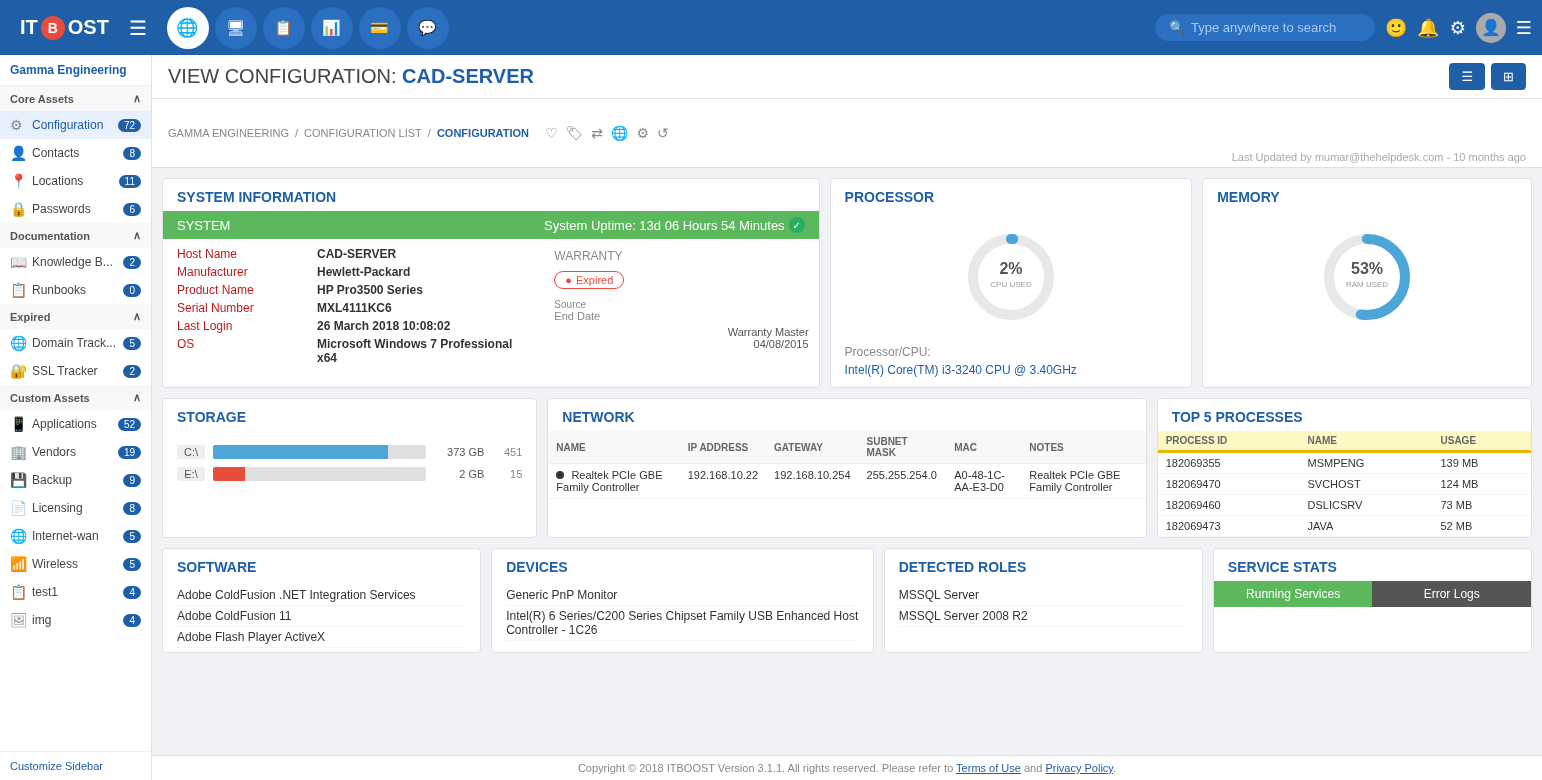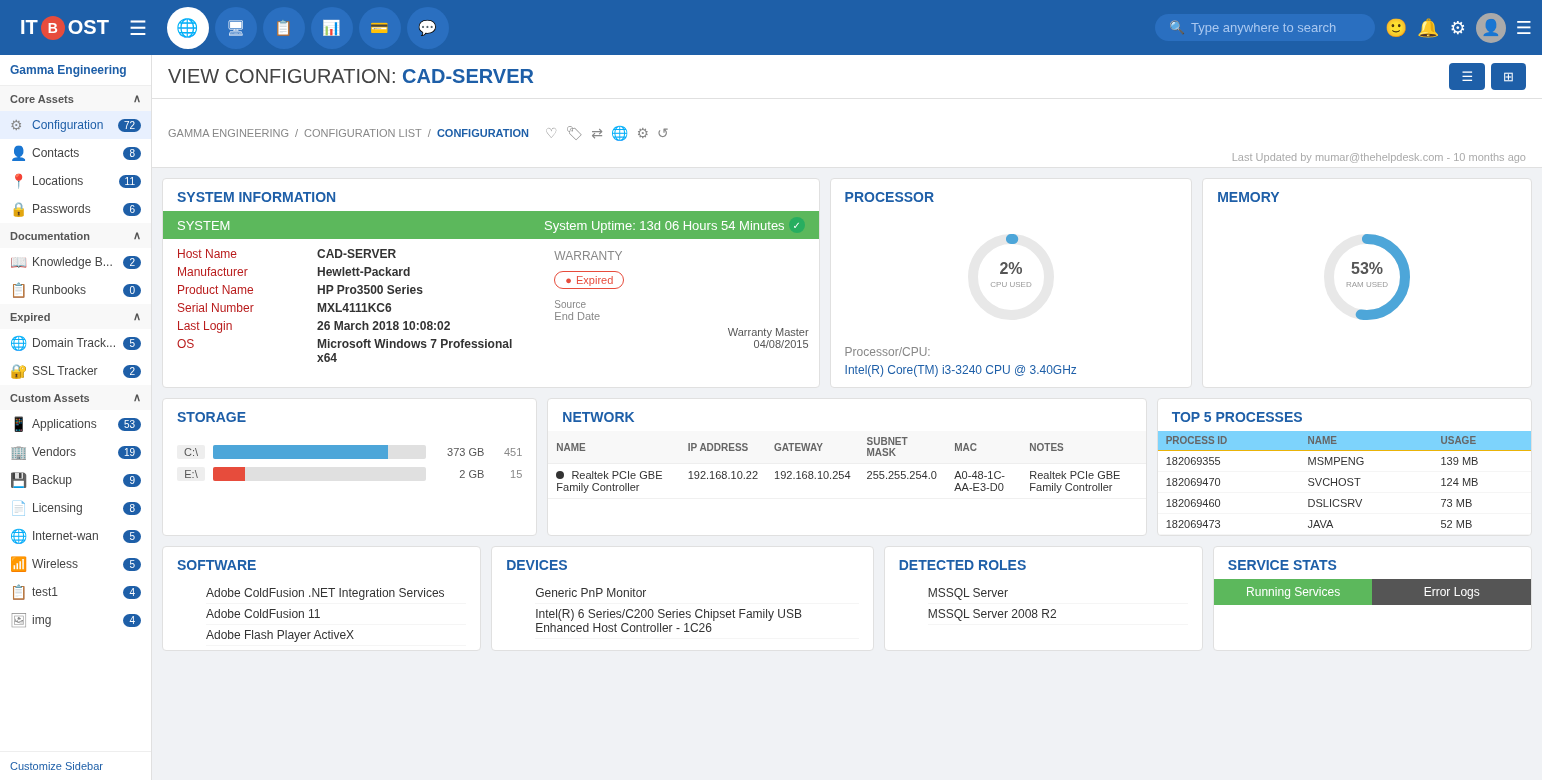--- a/index.html
+++ b/index.html
@@ -90,27 +90,27 @@
 
     
     .network-table { width: 100%; border-collapse: collapse; font-size: 11px; }
     .network-table th { background: #f8f8f8; padding: 5px 8px; text-align: left; color: #666; font-weight: bold; border-bottom: 1px solid #eee; font-size: 10px; text-transform: uppercase; }
     .network-table td { padding: 5px 8px; border-bottom: 1px solid #f0f0f0; vertical-align: top; }
     .network-dot { display: inline-block; width: 8px; height: 8px; background: #333; border-radius: 50%; }
 
     
     .processes-card { flex: 1; }
     .processes-table { width: 100%; border-collapse: collapse; font-size: 11px; }
-    .processes-table th { background: #7dd3fc; padding: 4px 8px; text-align: left; color: #666; font-weight: bold; border-bottom: 1px solid #eab308; font-size: 10px; text-transform: uppercase; }
+    .processes-table th { background: #fef9c3; padding: 4px 8px; text-align: left; color: #666; font-weight: bold; border-bottom: 3px solid #eab308; font-size: 10px; text-transform: uppercase; }
     .processes-table td { padding: 4px 8px; border-bottom: 1px solid #f5f5f5; }
     .software-card { flex: 1; max-height: 160px; }
     .devices-card { flex: 1.2; max-height: 160px; }
     .detected-card { flex: 1; max-height: 160px; }
     .service-card { flex: 1; max-height: 160px; }
-    .card-list { padding: 4px 14px; font-size: 12px; overflow-y: auto; max-height: 100px; margin-left: 29px; }
+    .card-list { padding: 4px 14px; font-size: 12px; overflow-y: auto; max-height: 100px; }
     .card-list div { padding: 3px 0; border-bottom: 1px solid #f5f5f5; }
 
     .service-tabs { display: flex; }
     .service-tab { flex: 1; text-align: center; padding: 6px; font-size: 12px; cursor: pointer; }
     .service-tab.active { background: #5cb85c; color: white; }
     .service-tab.error { background: #555; color: white; }
 
     
     .footer { background: white; border-top: 1px solid #e0e0e0; text-align: center; padding: 6px; font-size: 11px; color: #888; flex-shrink: 0; }
     .footer a { color: #1e5fa8; }
@@ -222,21 +222,21 @@
       <span class="badge">2</span>
     </div>
 
     <div class="sidebar-section-header">
       <span>Custom Assets</span>
       <span>∧</span>
     </div>
     <div class="sidebar-item">
       <span class="icon">📱</span>
       <span class="label">Applications</span>
-      <span class="badge">53</span>
+      <span class="badge">52</span>
     </div>
     <div class="sidebar-item">
       <span class="icon">🏢</span>
       <span class="label">Vendors</span>
       <span class="badge">19</span>
     </div>
     <div class="sidebar-item">
       <span class="icon">💾</span>
       <span class="label">Backup</span>
       <span class="badge">9</span>
@@ -495,14 +495,17 @@
           <div class="card-title">SERVICE STATS</div>
           <div class="service-tabs">
             <div class="service-tab active">Running Services</div>
             <div class="service-tab error">Error Logs</div>
           </div>
         </div>
 
       </div>
     </div>
 
+    <div class="footer">
+      <span>Copyright © 2018 ITBOOST Version 3.1.1. All rights reserved. Please refer to </span><a href="#">Terms of Use</a><span> and </span><a href="#">Privacy Policy</a><span>.</span>
+    </div>
   </div>
 </div>
 
 </body></html>

